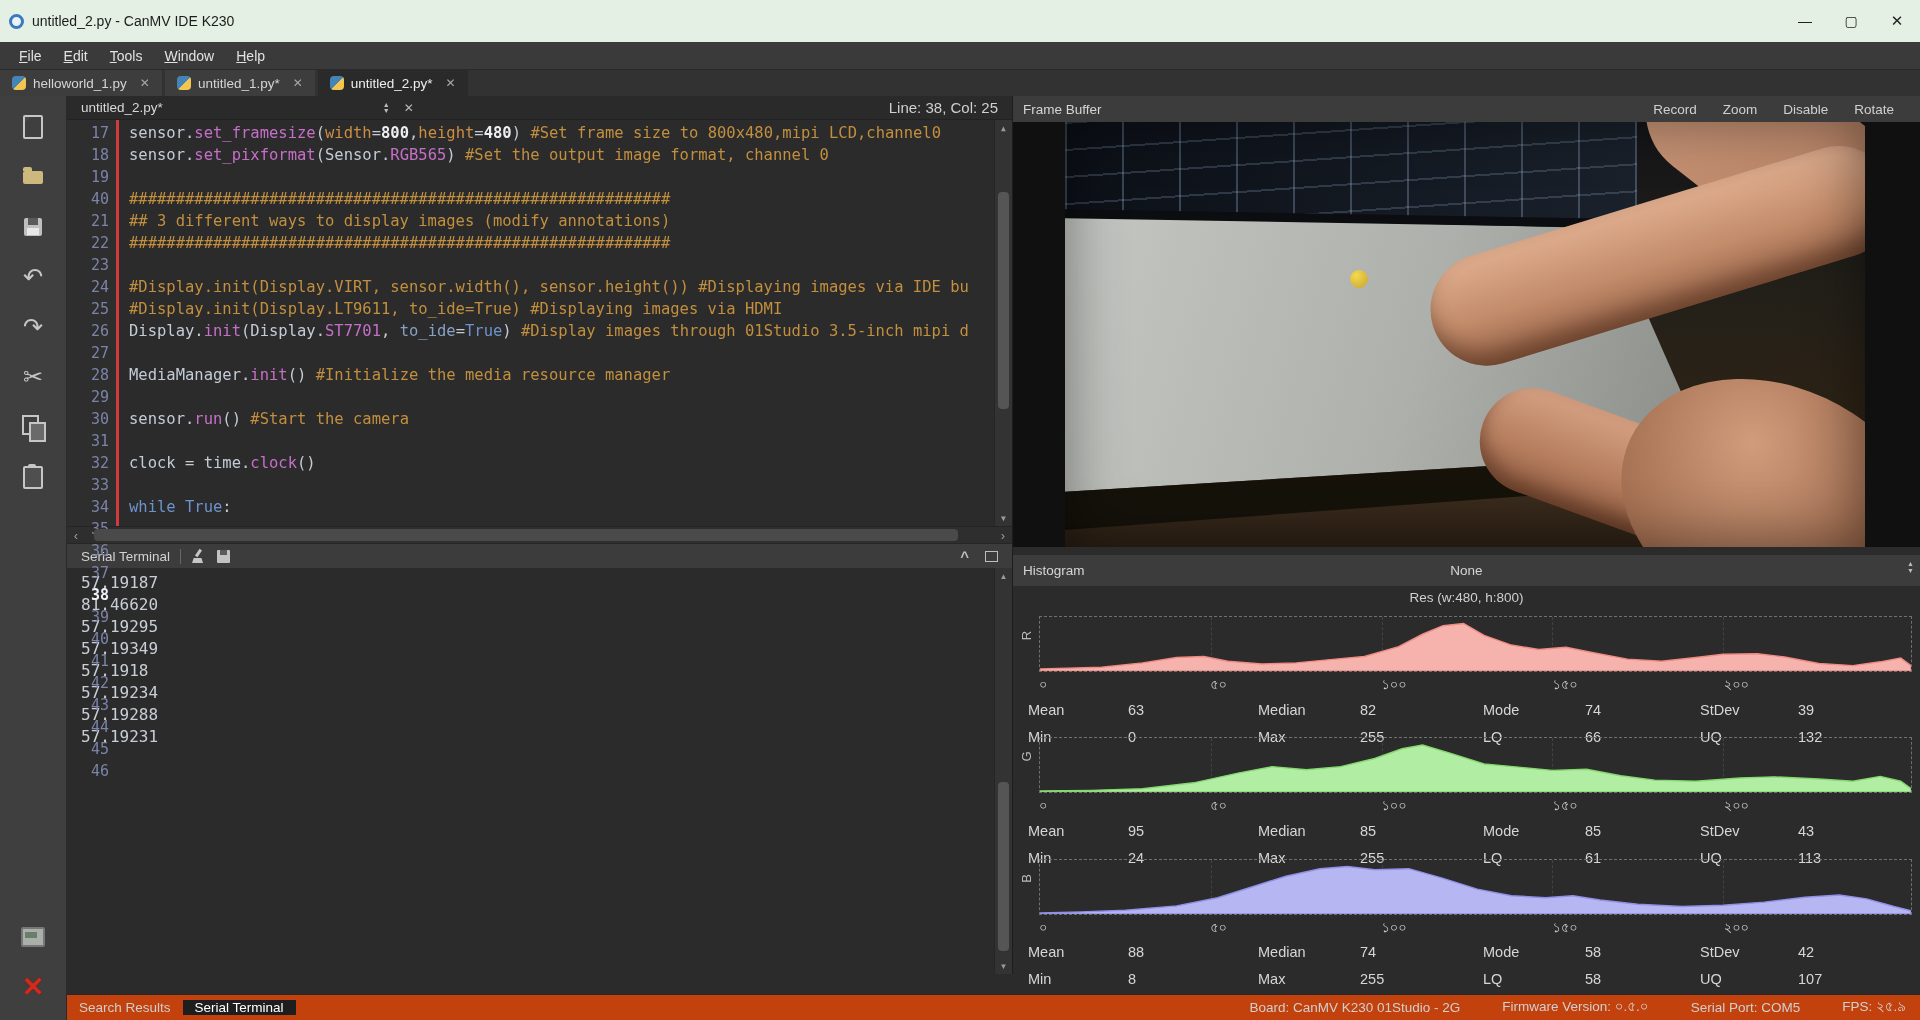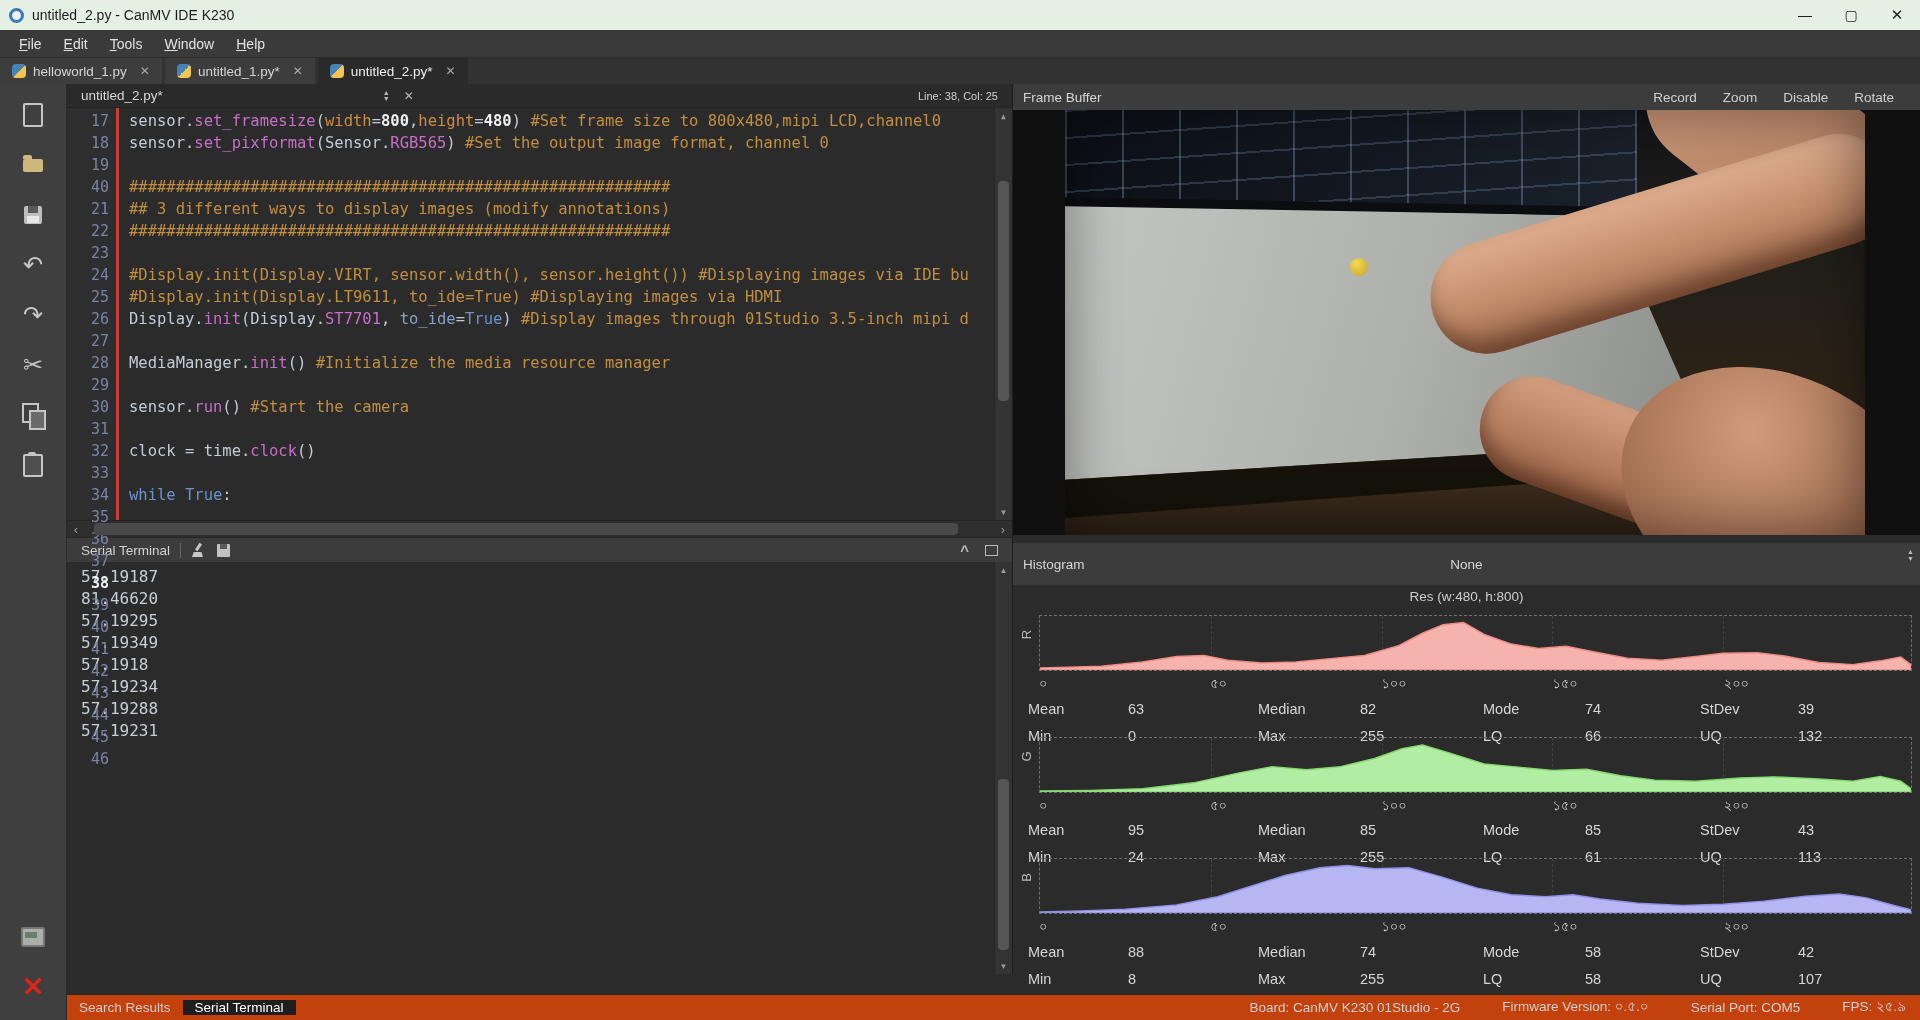--- a/index.html
+++ b/index.html
@@ -1,20 +1,20 @@
 <!DOCTYPE html>
 <html><head>
 <meta charset="utf-8">
 <style>
   html,body{margin:0;padding:0;width:1920px;height:1020px;overflow:hidden;background:#2b2b2b;
     font-family:"Liberation Sans",sans-serif;-webkit-font-smoothing:antialiased;}
   .window{width:1920px;height:1020px;display:flex;flex-direction:column;}
 
   
-  .titlebar{height:30px;background:#e4f0e4;display:flex;align-items:center;flex:0 0 auto;}
+  .titlebar{height:42px;background:#e4f0e4;display:flex;align-items:center;flex:0 0 auto;}
   .app-icon{width:15px;height:15px;border-radius:50%;border:3px solid #3a7abd;background:#eaf2fa;margin:0 8px 0 9px;box-sizing:border-box;}
   .title-text{font-size:14px;color:#1c1c1c;}
   .tb-spacer{flex:1;}
   .win-btn{width:46px;height:27px;display:flex;align-items:center;justify-content:center;color:#222;font-size:14px;}
   .win-btn.close{font-size:15px;}
 
   
   .menubar{height:28px;background:#3a3a3a;display:flex;align-items:center;padding-left:8px;flex:0 0 auto;border-bottom:1px solid #2a2a2a;box-sizing:border-box;}
   .menu-item{color:#e2e2e2;font-size:14px;padding:0 11px;}
   .menu-item .u{text-decoration:underline;}
@@ -51,21 +51,21 @@
   .ico-chip::before{content:"";position:absolute;left:2px;top:3px;width:12px;height:6px;background:#6d7d6d;}
   .ico-x{color:#d42a1e;font-size:27px;font-weight:bold;text-shadow:0 0 1px #7a0f08;}
 
   
   .subtabs{height:24px;background:#2a2a2a;display:flex;align-items:center;flex:0 0 auto;border-bottom:1px solid #222;box-sizing:border-box;}
   .doc-tab{color:#d8d8d8;font-size:13.5px;padding-left:14px;}
   .updown{display:flex;flex-direction:column;margin-left:220px;line-height:0;}
   .updown span{font-size:7px;color:#bbb;line-height:6px;}
   .subtabs .x{color:#bbb;font-size:12px;margin-left:14px;}
   .st-spacer{flex:1;}
-  .linecol{color:#cfcfcf;font-size:11px;padding-right:14px;}
+  .linecol{color:#cfcfcf;font-size:15px;padding-right:14px;}
 
   .editor{flex:1;display:flex;min-height:0;position:relative;font-family:"DejaVu Sans Mono",monospace;}
   .gutter{width:49px;background:#2e2e2e;color:#7b84a8;font-size:15px;text-align:right;padding-top:2px;box-sizing:border-box;flex:0 0 auto;}
   .gutter .ln{height:22px;line-height:22px;padding-right:7px;}
   .gutter .ln.cur{color:#eef1f8;font-weight:bold;}
   .redbar{width:3px;background:#cf3b3b;flex:0 0 auto;}
   .code{flex:1;padding:2px 0 0 10px;font-size:15.5px;overflow:hidden;position:relative;}
   .cl{height:22px;line-height:22px;white-space:pre;position:relative;}
   .s-pl{color:#c3cbd6}.s-fn{color:#c66fc8}.s-pa{color:#cd8d44}.s-co{color:#c28f3f}
   .s-kw{color:#6d93cd}.s-kw2{color:#87a0c4}.s-nu{color:#eceef0;font-weight:bold}
@@ -130,21 +130,21 @@
   .f-top{right:-40px;top:-50px;width:270px;height:150px;transform:rotate(38deg);background:linear-gradient(120deg,#d7a486,#ad7658);}
   .f-main{left:368px;top:148px;width:480px;height:112px;transform:rotate(-17deg);transform-origin:left center;
     background:linear-gradient(180deg,#dba98a 8%,#c38c6b 55%,#99654a 100%);box-shadow:inset 0 -14px 20px rgba(55,28,14,.45);}
   .f-mid{left:418px;top:248px;width:440px;height:106px;transform:rotate(20deg);transform-origin:left center;
     background:linear-gradient(180deg,#d09b7d 10%,#b57d5e 60%,#8a573d 100%);box-shadow:inset 0 -12px 16px rgba(55,28,14,.4);}
   .f-thumb{right:-70px;bottom:-80px;width:320px;height:240px;border-radius:50%;transform:rotate(25deg);
     background:radial-gradient(circle at 35% 30%,#d19c7c,#8c583c 80%);}
   .cam-vig{left:0;top:0;width:100%;height:100%;box-shadow:inset 0 0 60px rgba(0,0,0,.45);}
 
   
-  .hist-head{height:42px;background:#3c3c3c;display:flex;align-items:center;flex:0 0 auto;position:relative;margin-top:8px;}
+  .hist-head{height:31px;background:#3c3c3c;display:flex;align-items:center;flex:0 0 auto;position:relative;margin-top:8px;}
   .hist-title{color:#d5d5d5;font-size:13.5px;padding-left:10px;}
   .hist-mode{position:absolute;left:0;right:0;text-align:center;color:#d5d5d5;font-size:13.5px;}
   .hist-spin{position:absolute;right:6px;top:5px;display:flex;flex-direction:column;line-height:0;}
   .hist-spin span{font-size:7px;color:#bbb;line-height:7px;}
   .hist-res{height:24px;text-align:center;color:#cfcfcf;font-size:13.5px;line-height:24px;flex:0 0 auto;}
   .chart{flex:1;position:relative;min-height:0;}
   .axis-letter{position:absolute;left:2px;top:18px;width:22px;color:#b8b8b8;font-size:13px;transform:rotate(-90deg);text-align:center;}
   .plot{position:absolute;left:26px;right:8px;top:6px;height:56px;border:1px dashed #6f6f6f;box-sizing:border-box;}
   .plot svg{position:absolute;left:0;top:0;width:100%;height:100%;}
   .gridv{position:absolute;top:0;bottom:0;border-left:1px dashed #555;opacity:.55;}

